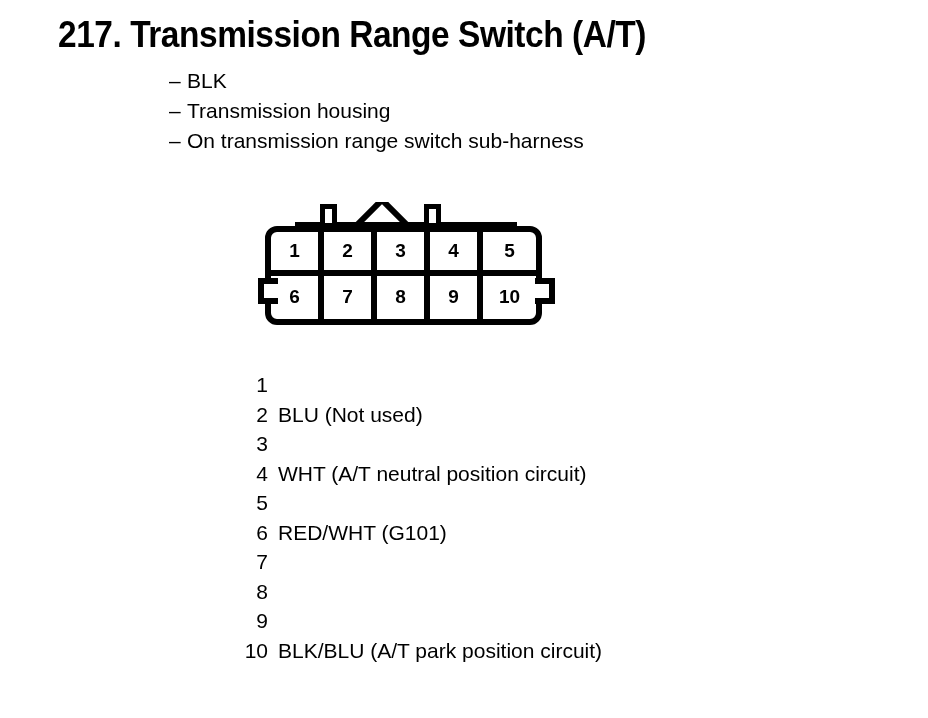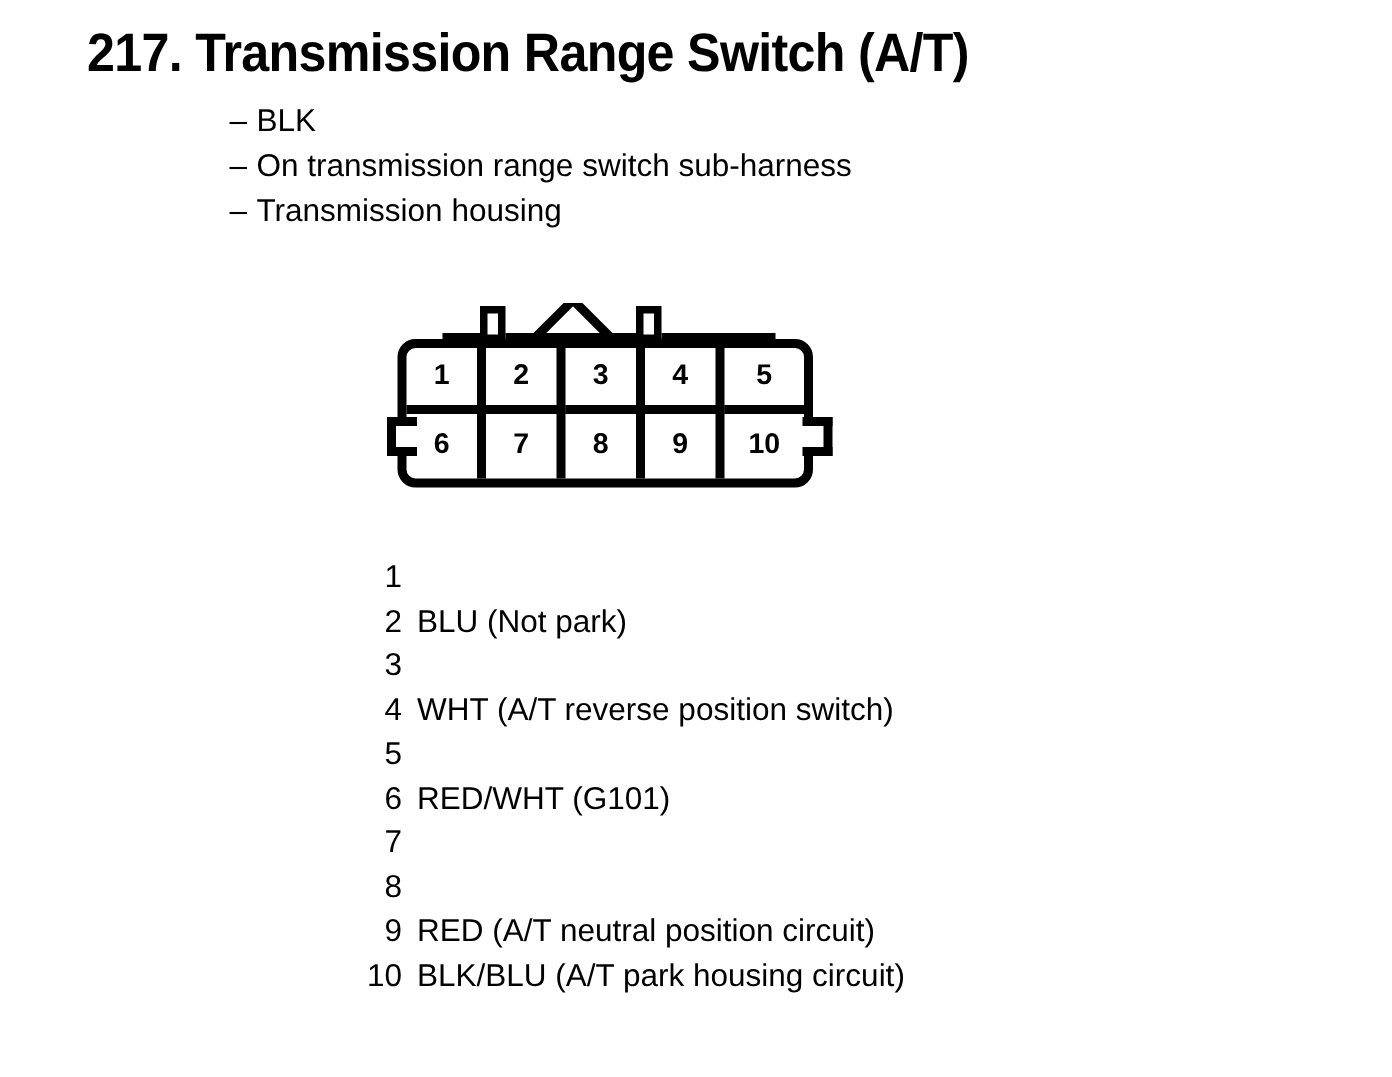--- a/index.html
+++ b/index.html
@@ -33,20 +33,21 @@
   #notes {
     position: absolute;
     left: 153px;
     top: 66px;
     font-size: 21px;
     line-height: 30px;
   }
   .note-line {
     white-space: nowrap;
     display: block;
+    margin-left: 16px;
   }
   .note-dash {
     display: inline-block;
     width: 18px;
   }
 
   
   #connector {
     position: absolute;
     left: 258px;
@@ -176,24 +177,24 @@
 </head>
 <body>
 
 <div id="title">217. Transmission Range Switch (A/T)</div>
 
 <div id="notes">
   <span class="note-line">
     <span class="note-dash">–</span><span>BLK</span>
   </span>
   <span class="note-line">
-    <span class="note-dash">–</span><span>On transmission range switch sub-harness</span>
+    <span class="note-dash">–</span><span>Transmission housing</span>
   </span>
   <span class="note-line">
-    <span class="note-dash">–</span><span>Transmission housing</span>
+    <span class="note-dash">–</span><span>On transmission range switch sub-harness</span>
   </span>
 </div>
 
 <div id="connector">
   <div class="latch-bar"></div>
   <div class="latch-peak"></div>
   <div class="latch-post left"></div>
   <div class="latch-post right"></div>
 
   <div class="body-shell"></div>
@@ -215,43 +216,42 @@
     <div class="pin-cell">10</div>
   </div>
 </div>
 
 <div id="legend">
   <div class="legend-row">
     <span class="legend-num">1</span>
   </div>
   <div class="legend-row">
     <span class="legend-num">2</span>
-    <span class="legend-desc">BLU (Not park)</span>
+    <span class="legend-desc">BLU (Not used)</span>
   </div>
   <div class="legend-row">
     <span class="legend-num">3</span>
   </div>
   <div class="legend-row">
     <span class="legend-num">4</span>
-    <span class="legend-desc">WHT (A/T reverse position switch)</span>
+    <span class="legend-desc">WHT (A/T neutral position circuit)</span>
   </div>
   <div class="legend-row">
     <span class="legend-num">5</span>
   </div>
   <div class="legend-row">
     <span class="legend-num">6</span>
     <span class="legend-desc">RED/WHT (G101)</span>
   </div>
   <div class="legend-row">
     <span class="legend-num">7</span>
   </div>
   <div class="legend-row">
     <span class="legend-num">8</span>
   </div>
   <div class="legend-row">
     <span class="legend-num">9</span>
-    <span class="legend-desc">RED (A/T neutral position circuit)</span>
   </div>
   <div class="legend-row">
     <span class="legend-num">10</span>
-    <span class="legend-desc">BLK/BLU (A/T park housing circuit)</span>
+    <span class="legend-desc">BLK/BLU (A/T park position circuit)</span>
   </div>
 </div>
 
 </body></html>

